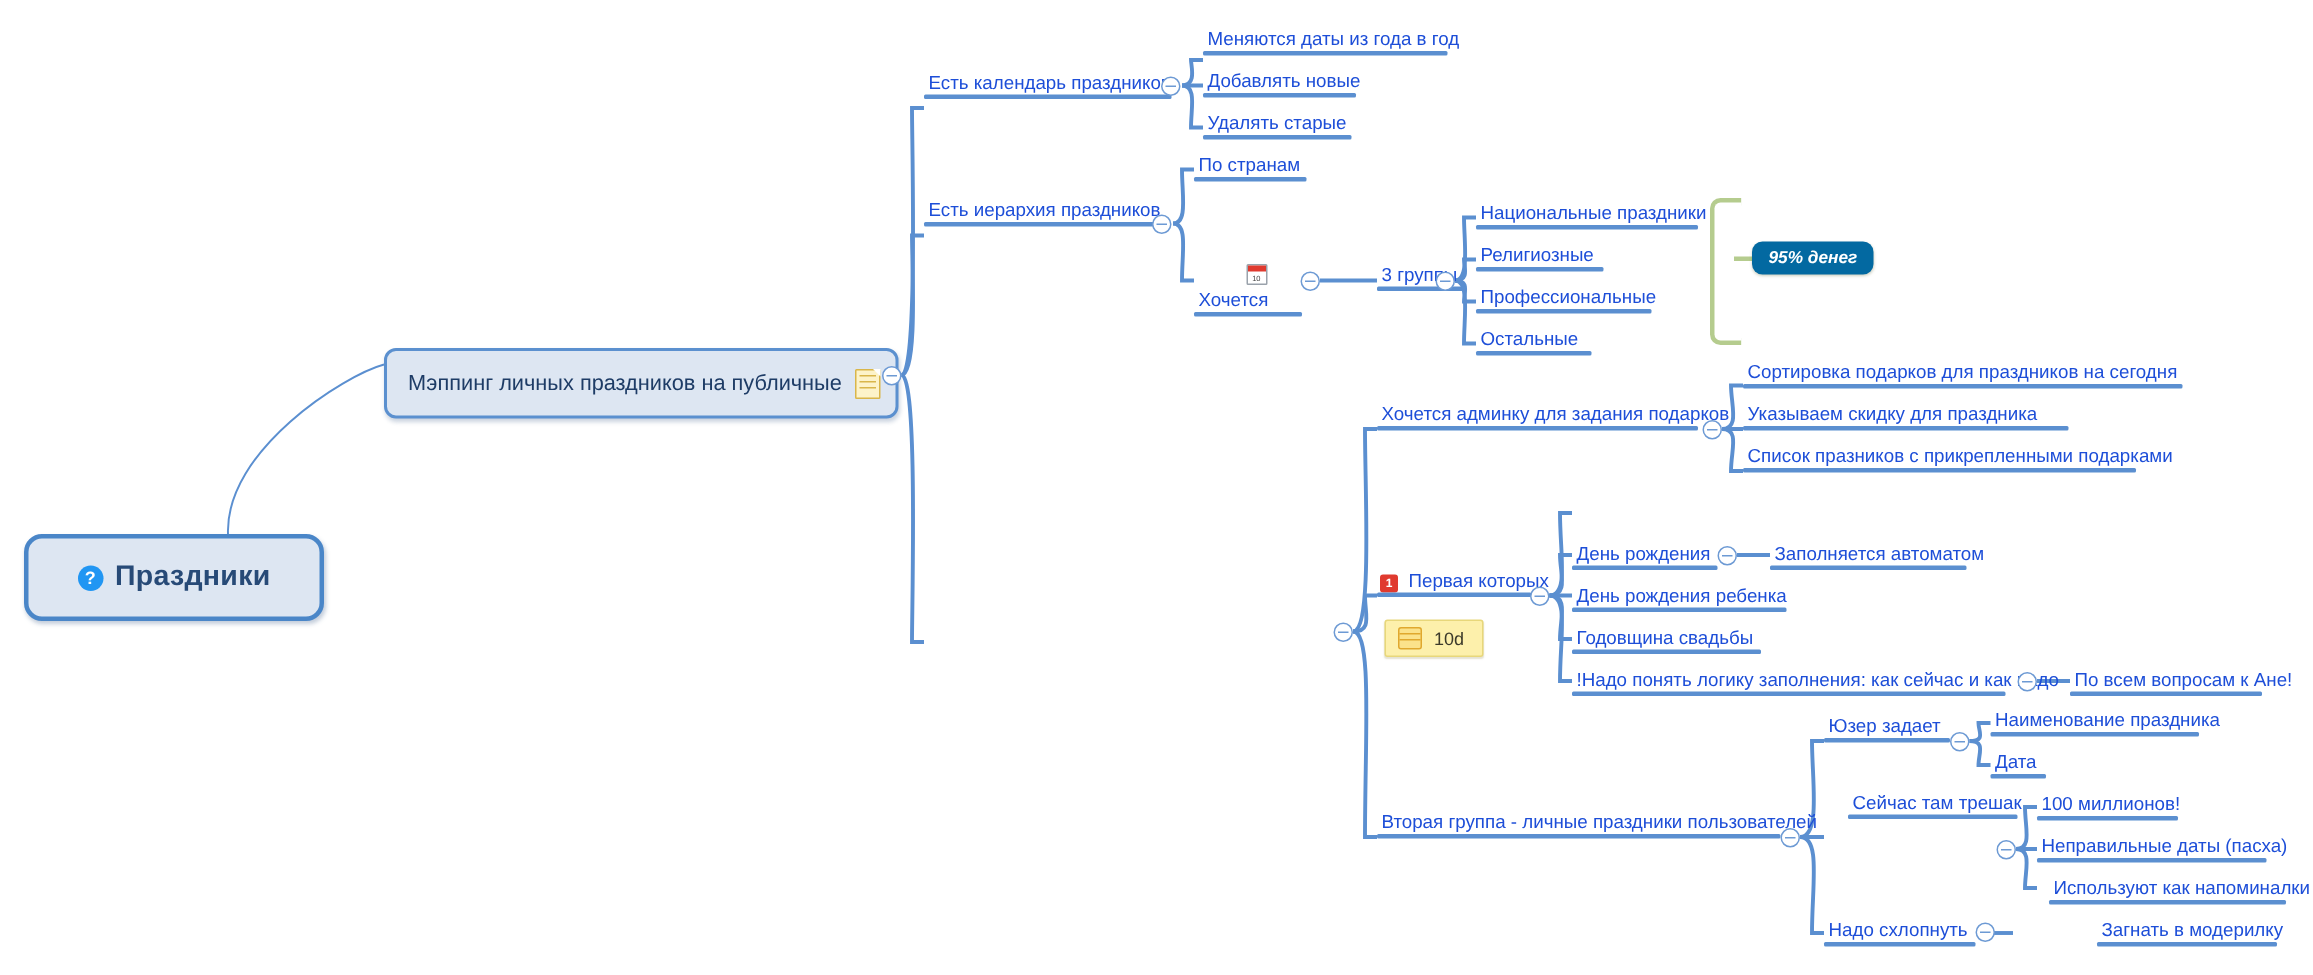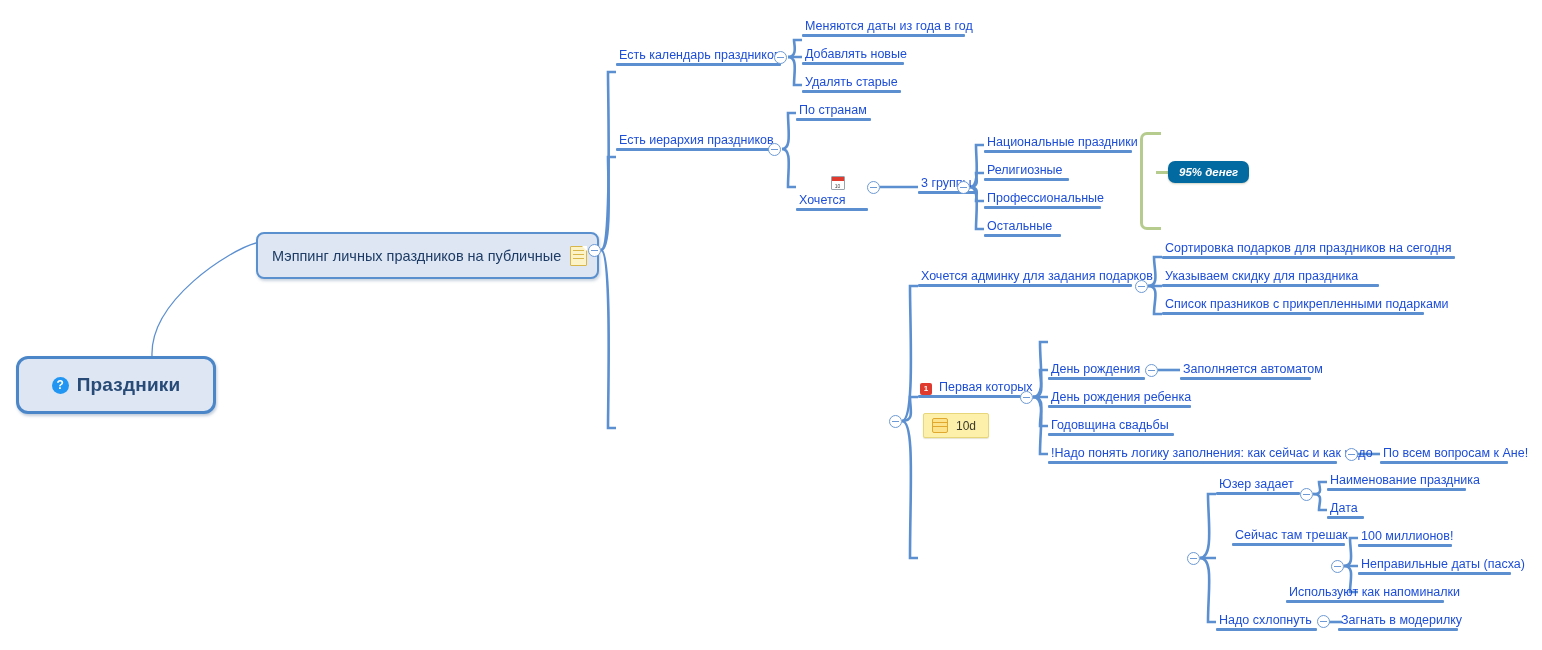--- a/index.html
+++ b/index.html
@@ -373,20 +373,24 @@
   <div class="topic" style="left:1048px;top:446px;">
     <span class="tx">!Надо понять логику заполнения: как сейчас и как надо</span>
     <span class="bar" style="width:289px;"></span>
   </div>
   <div class="collapse" style="left:1345px;top:448px;"></div>
   <div class="topic" style="left:1380px;top:446px;">
     <span class="tx">По всем вопросам к Ане!</span>
     <span class="bar" style="width:128px;"></span>
   </div>
 
+  <div class="topic" style="left:918px;top:541px;">
+    <span class="tx">Вторая группа - личные праздники пользователей</span>
+    <span class="bar" style="width:269px;"></span>
+  </div>
   <div class="collapse" style="left:1187px;top:552px;"></div>
 
   <div class="topic" style="left:1216px;top:477px;">
     <span class="tx">Юзер задает</span>
     <span class="bar" style="width:84px;"></span>
   </div>
   <div class="collapse" style="left:1300px;top:488px;"></div>
   <div class="topic" style="left:1327px;top:473px;">
     <span class="tx">Наименование праздника</span>
     <span class="bar" style="width:139px;"></span>
@@ -402,28 +406,28 @@
   </div>
   <div class="collapse" style="left:1331px;top:560px;"></div>
   <div class="topic" style="left:1358px;top:529px;">
     <span class="tx">100 миллионов!</span>
     <span class="bar" style="width:94px;"></span>
   </div>
   <div class="topic" style="left:1358px;top:557px;">
     <span class="tx">Неправильные даты (пасха)</span>
     <span class="bar" style="width:153px;"></span>
   </div>
-  <div class="topic" style="left:1286px;top:585px;">
+  <div class="topic" style="left:1366px;top:585px;">
     <span class="tx">Используют как напоминалки</span>
     <span class="bar" style="width:158px;"></span>
   </div>
 
   <div class="topic" style="left:1216px;top:613px;">
     <span class="tx">Надо схлопнуть</span>
     <span class="bar" style="width:101px;"></span>
   </div>
   <div class="collapse" style="left:1317px;top:615px;"></div>
-  <div class="topic" style="left:1338px;top:613px;align-items:center;">
+  <div class="topic" style="left:1398px;top:613px;align-items:center;">
     <span class="tx">Загнать в модерилку</span>
     <span class="bar" style="width:120px;"></span>
   </div>
 
 </div>
 
 </body></html>

